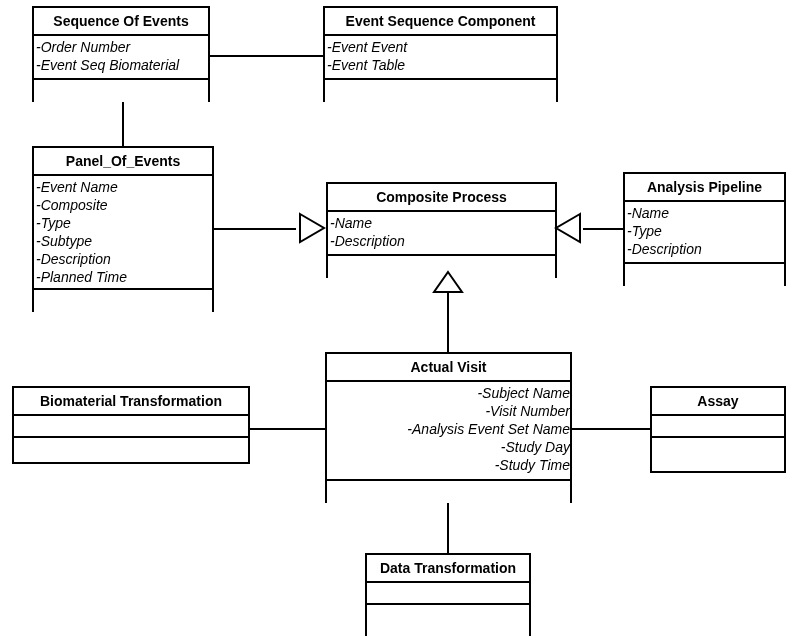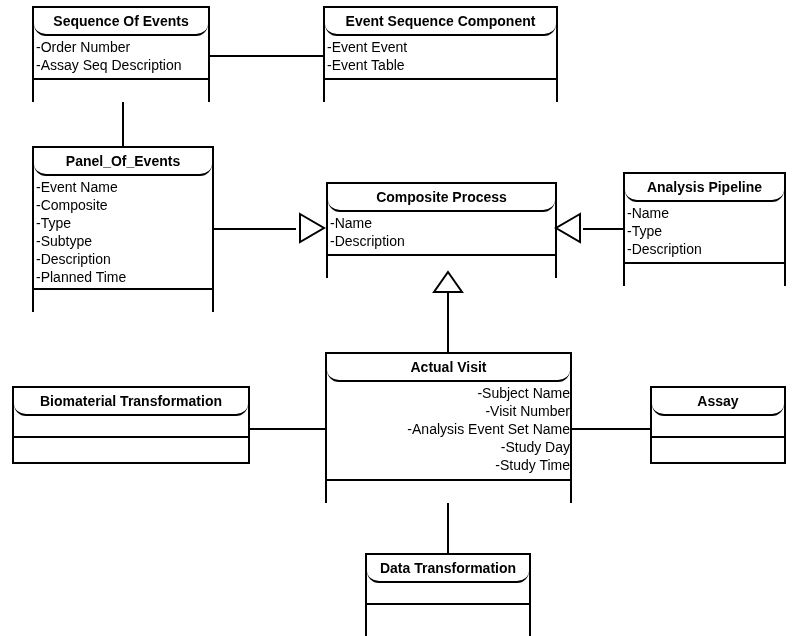--- a/index.html
+++ b/index.html
@@ -30,28 +30,28 @@
     box-sizing: border-box;
     border-bottom: 2px solid #000000;
     text-align: center;
     font-weight: bold;
     font-size: 14px;
     line-height: 16px;
     color: #000000;
     padding: 5px 4px 5px 4px;
     background: #ffffff;
     white-space: nowrap;
-    border-radius: 12px;
   }
   .uml-attrs {
     box-sizing: border-box;
     border-bottom: 2px solid #000000;
     background: #ffffff;
     padding: 2px 0 3px 0;
     min-height: 20px;
+    font-style: italic;
   }
   .uml-attr {
     font-size: 14px;
     line-height: 18px;
     color: #000000;
     padding-left: 2px;
     white-space: nowrap;
   }
   .uml-attr::before {
     content: "-";
@@ -119,21 +119,21 @@
   <div class="arrow" style="left:432px; top:270px;">
     <svg width="32" height="24" viewBox="0 0 32 24">
       <polygon points="16,2 30,22 2,22" fill="#ffffff" stroke="#000000" stroke-width="2"></polygon>
     </svg>
   </div>
 
   <div class="uml-class" style="left:32px; top:6px; width:178px; height:96px;">
     <div class="uml-title">Sequence Of Events</div>
     <div class="uml-attrs" style="height:44px;">
       <div class="uml-attr">Order Number</div>
-      <div class="uml-attr">Assay Seq Description</div>
+      <div class="uml-attr">Event Seq Biomaterial</div>
     </div>
     <div class="uml-ops"></div>
   </div>
 
   <div class="uml-class" style="left:323px; top:6px; width:235px; height:96px;">
     <div class="uml-title">Event Sequence Component</div>
     <div class="uml-attrs" style="height:44px;">
       <div class="uml-attr">Event Event</div>
       <div class="uml-attr">Event Table</div>
     </div>
@@ -183,21 +183,21 @@
     </div>
     <div class="uml-ops"></div>
   </div>
 
   <div class="uml-class" style="left:12px; top:386px; width:238px; height:78px;">
     <div class="uml-title">Biomaterial Transformation</div>
     <div class="uml-attrs" style="height:22px;"></div>
     <div class="uml-ops"></div>
   </div>
 
-  <div class="uml-class" style="left:650px; top:386px; width:136px; height:78px;">
+  <div class="uml-class" style="left:650px; top:386px; width:136px; height:87px;">
     <div class="uml-title">Assay</div>
     <div class="uml-attrs" style="height:22px;"></div>
     <div class="uml-ops"></div>
   </div>
 
   <div class="uml-class" style="left:365px; top:553px; width:166px; height:100px;">
     <div class="uml-title">Data Transformation</div>
     <div class="uml-attrs" style="height:22px;"></div>
     <div class="uml-ops"></div>
   </div>

